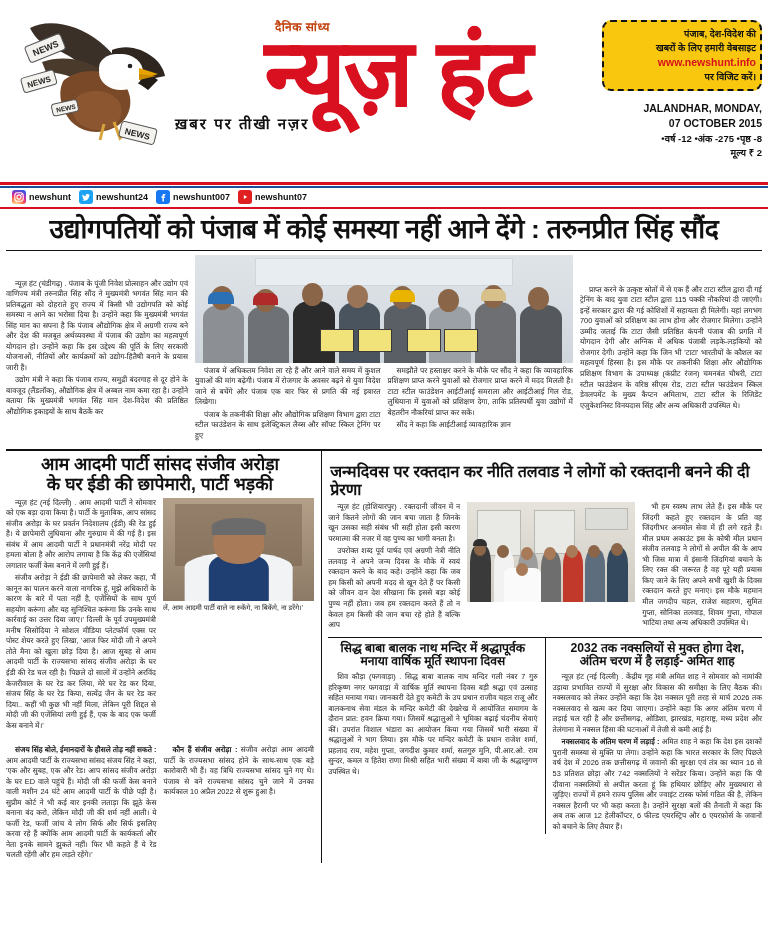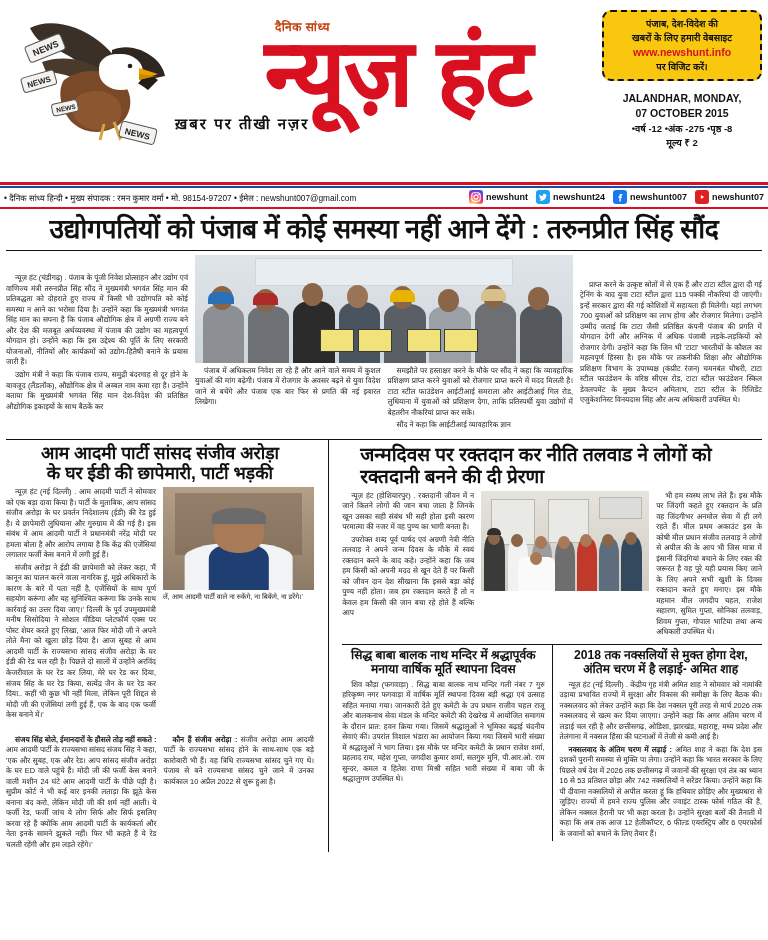--- a/index.html
+++ b/index.html
@@ -32,21 +32,21 @@
     margin-left: 90px;
     margin-top: -4px;
     white-space: nowrap;
     -webkit-text-stroke: 1px #d8101f;
   }
   .tagline {
     font-size: 15px; font-weight: 700; color:#111;
     margin-right: 14px; margin-top: -4px; letter-spacing: 2px;
   }
 
-  .right-rail { flex:0 0 170px; padding: 10px 6px 0 4px; text-align:center; }
+  .right-rail { flex:0 0 170px; padding: 20px 6px 0 4px; text-align:right; }
   .web-box {
     border: 2px dashed #111;
     background: #f9c80e;
     border-radius: 9px;
     padding: 5px 4px 5px 4px;
     font-size: 9.5px; font-weight: 700; color:#111; line-height: 1.45;
   }
   .web-box .url { color:#d8101f; font-size:10.5px; font-weight:900; }
   .dateline { margin-top: 10px; font-size: 10.5px; font-weight: 800; color:#111; line-height: 1.5; }
   .dateline .small { font-size: 9.5px; font-weight:700; }
@@ -83,21 +83,21 @@
   .photo { width:100%; background:#c8cdd2; position:relative; overflow:hidden; }
   .photo-cap { font-size:7px; }
 
   .sec-rule { height:1.6px; background:#111; margin: 5px 0 0 0; }
   .sec-rule-thin { height:1px; background:#111; margin: 4px 0 0 0; }
 
   .sub-head {
     text-align:center; font-weight:900; color:#111; line-height:1.14;
   }
   .sh-22 { font-size: 17.5px; padding: 4px 2px 3px; }
-  .sh-16 { font-size: 19px; padding: 4px 2px 3px; margin-left: 16px; }
+  .sh-16 { font-size: 16px; padding: 12px 2px 3px; }
   .sh-13 { font-size: 12.2px; padding: 4px 2px 3px; }
 
   .boldlead { font-weight: 800; }
 
   .vline { width:1px; background:#111; align-self:stretch; }
 
   
   .ph-people { position:absolute; bottom:0; left:0; right:0; height:62%; }
   .ph-fig { position:absolute; bottom:0; width:11%; border-radius:40% 40% 0 0 / 22% 22% 0 0; }
   .ph-head { position:absolute; border-radius:50%; background:#7d5b44; }
@@ -171,21 +171,20 @@
         <div>07 OCTOBER 2015</div>
         <div class="small">•वर्ष -12  •अंक -275  •पृष्ठ -8</div>
         <div class="small">मूल्य ₹ 2</div>
       </div>
     </div>
   </div>
 
   <div class="rule-red"></div>
   <div class="rule-blue"></div>
   <div class="social-strip">
-    <div class="imprint">• दैनिक सांध्य हिन्दी • मुख्य संपादक : रमन कुमार वर्मा • मो. 98154-97207 • ईमेल : newshunt007@gmail.com</div>
 
     <div class="soc">
       <span class="ic ic-insta">
         <svg width="10" height="10" viewBox="0 0 10 10">
             <rect x="0.8" y="0.8" width="8.4" height="8.4" rx="2.6" fill="none" stroke="#fff" stroke-width="1.1"></rect>
             <circle cx="5" cy="5" r="2.1" fill="none" stroke="#fff" stroke-width="1.1"></circle>
             <circle cx="7.6" cy="2.4" r="0.6" fill="#fff"></circle>
           </svg>
       </span>
       <span class="lbl">newshunt</span>
@@ -265,36 +264,37 @@
           <div class="ph-cert" style="left:33%;bottom:16%;width:9%;height:34%;"></div>
           <div class="ph-cert" style="left:43%;bottom:16%;width:9%;height:34%;"></div>
           <div class="ph-cert" style="left:56%;bottom:16%;width:9%;height:34%;"></div>
           <div class="ph-cert" style="left:66%;bottom:16%;width:9%;height:34%;"></div>
         </div>
       </div>
 
       <div style="display:flex;gap:7px;margin-top:3px;">
         <div class="col" style="flex:1 1 0;">
           <p>पंजाब में अधिकतम निवेश ला रहे हैं और आने वाले समय में कुशल युवाओं की मांग बढ़ेगी। पंजाब में रोजगार के अवसर बढ़ने से युवा विदेश जाने से बचेंगे और पंजाब एक बार फिर से प्रगति की नई इबारत लिखेगा।</p>
+          <p>पंजाब के तकनीकी शिक्षा और औद्योगिक प्रशिक्षण विभाग द्वारा टाटा स्टील फाउंडेशन के साथ इलेक्ट्रिकल लैब्स और सॉफ्ट स्किल ट्रेनिंग पर हुए</p>
         </div>
         <div class="col" style="flex:1 1 0;">
           <p>समझौते पर हस्ताक्षर करने के मौके पर सौंद ने कहा कि व्यावहारिक प्रशिक्षण प्राप्त करने युवाओं को रोजगार प्राप्त करने में मदद मिलती है। टाटा स्टील फाउंडेशन आईटीआई समराला और आईटीआई गिल रोड, लुधियाना में युवाओं को प्रशिक्षण देगा, ताकि प्रतिस्पर्धी युवा उद्योगों में बेहतरीन नौकरियां प्राप्त कर सकें।</p>
           <p>सौंद ने कहा कि आईटीआई व्यावहारिक ज्ञान</p>
         </div>
       </div>
     </div>
 
     <div class="col" style="flex:0 0 182px;">
       <p>प्राप्त करने के उत्कृष्ट स्रोतों में से एक हैं और टाटा स्टील द्वारा दी गई ट्रेनिंग के बाद युवा टाटा स्टील द्वारा 115 पक्की नौकरियां दी जाएंगी। इन्हें सरकार द्वारा की गई कोशिशों में सहायता ही मिलेगी। यहां लगभग 700 युवाओं को प्रशिक्षण का लाभ होगा और रोजगार मिलेगा। उन्होंने उम्मीद जताई कि टाटा जैसी प्रतिष्ठित कंपनी पंजाब की प्रगति में योगदान देगी और अग्निक में अधिक पंजाबी लड़के-लड़कियों को रोजगार देगी। उन्होंने कहा कि जिन भी 'टाटा' भारतीयों के कौशल का महत्वपूर्ण हिस्सा है। इस मौके पर तकनीकी शिक्षा और औद्योगिक प्रशिक्षण विभाग के उपाध्यक्ष (कंप्रीट रंजन) चमनबंत चौधरी, टाटा स्टील फाउंडेशन के वरिष्ठ सीएस रोड, टाटा स्टील फाउंडेशन स्किल डेवलपमेंट के मुख्य कैप्टन अमिताभ, टाटा स्टील के रिजिडेंट एजुकेशनिस्ट विनयदास सिंह और अन्य अधिकारी उपस्थित थे।</p>
     </div>
   </div>
 
   <div class="sec-rule" style="margin:6px 6px 0 6px;"></div>
 
-  <div style="display:flex;padding:0 6px;gap:14px;align-items:stretch;">
+  <div style="display:flex;padding:0 6px;gap:7px;align-items:stretch;">
 
     <div style="flex:0 0 308px;">
       <div class="sub-head sh-22">
         <div>आम आदमी पार्टी सांसद संजीव अरोड़ा</div>
         <div>के घर ईडी की छापेमारी, पार्टी भड़की</div>
       </div>
 
       <div style="display:flex;gap:7px;">
         <div class="col" style="flex:0 0 150px;">
           <p>न्यूज़ हंट (नई दिल्ली) . आम आदमी पार्टी ने सोमवार को एक बड़ा दावा किया है। पार्टी के मुताबिक, आप सांसद संजीव अरोड़ा के घर प्रवर्तन निदेशालय (ईडी) की रेड हुई है। ये छापेमारी लुधियाना और गुरुग्राम में की गई है। इस संबंध में आम आदमी पार्टी ने प्रधानमंत्री नरेंद्र मोदी पर हमला बोला है और आरोप लगाया है कि केंद्र की एजेंसियां लगातार फर्जी केस बनाने में लगी हुई हैं।</p>
@@ -375,21 +375,21 @@
           </div>
           <div class="col">
             <p>शिव कौड़ा (फगवाड़ा) . सिद्ध बाबा बालक नाथ मन्दिर गली नंबर 7 गुरु हरिकृष्ण नगर फगवाड़ा में वार्षिक मूर्ति स्थापना दिवस बड़ी श्रद्धा एवं उत्साह सहित मनाया गया। जानकारी देते हुए कमेटी के उप प्रधान राजीव चहल राजू और बालकनाथ सेवा मंडल के मन्दिर कमेटी की देखरेख में आयोजित समागम के दौरान प्रात: हवन क्रिया गया। जिसमें श्रद्धालुओं ने भूमिका बढ़ाई चंदनीय सेवाएं कीं। उपरांत विशाल भंडारा का आयोजन किया गया जिसमें भारी संख्या में श्रद्धालुओं ने भाग लिया। इस मौके पर मन्दिर कमेटी के प्रधान राजेश शर्मा, प्रहलाद राय, महेश गुप्ता, जगदीश कुमार शर्मा, सतगुरु मुनि, पी.आर.ओ. राम सुन्दर, कमल व हितेश राणा मिश्री सहित भारी संख्या में बाबा जी के श्रद्धालुगण उपस्थित थे।</p>
           </div>
         </div>
 
         <div class="vline"></div>
 
         <div style="flex:1 1 0;">
           <div class="sub-head sh-13">
-            <div>2018 तक नक्सलियों से मुक्त होगा देश,</div>
+            <div>2032 तक नक्सलियों से मुक्त होगा देश,</div>
             <div>अंतिम चरण में है लड़ाई- अमित शाह</div>
           </div>
           <div class="col">
             <p>न्यूज़ हंट (नई दिल्ली) . केंद्रीय गृह मंत्री अमित शाह ने सोमवार को नामांकी उड़ाया प्रभावित राज्यों में सुरक्षा और विकास की समीक्षा के लिए बैठक की। नक्सलवाद को लेकर उन्होंने कहा कि देश नक्सल पूरी तरह से मार्च 2026 तक नक्सलवाद से खत्म कर दिया जाएगा। उन्होंने कहा कि अगर अंतिम चरण में लड़ाई चल रही है और छत्तीसगढ़, ओडिशा, झारखंड, महाराष्ट्र, मध्य प्रदेश और तेलंगाना में नक्सल हिंसा की घटनाओं में तेजी से कमी आई है।</p>
             <p><span class="boldlead">नक्सलवाद के अंतिम चरण में लड़ाई :</span> <span>अमित शाह ने कहा कि देश इस दशकों पुरानी समस्या से मुक्ति पा लेगा। उन्होंने कहा कि भारत सरकार के लिए पिछले वर्ष देश में 2026 तक छत्तीसगढ़ में जवानों की सुरक्षा एवं तंत्र का ध्यान 16 से 53 प्रतिशत छोड़ा और 742 नक्सलियों ने सरेंडर किया। उन्होंने कहा कि पी दीवाना नक्सलियों से अपील करता हूं कि हथियार छोड़िए और मुख्यधारा से जुड़िए। राज्यों में हमने राज्य पुलिस और ज्वाइंट टास्क फोर्स गठित की है, लेकिन नक्सल हैरानी पर भी कहा करता है। उन्होंने सुरक्षा बलों की तैनाती में कहा कि अब तक आज 12 हेलीकॉप्टर, 6 फील्ड एयरस्ट्रिप और 6 एयरफ़ोर्स के जवानों को बचाने के लिए तैयार हैं।</span></p>
           </div>
         </div>
       </div>
     </div>
   </div>

